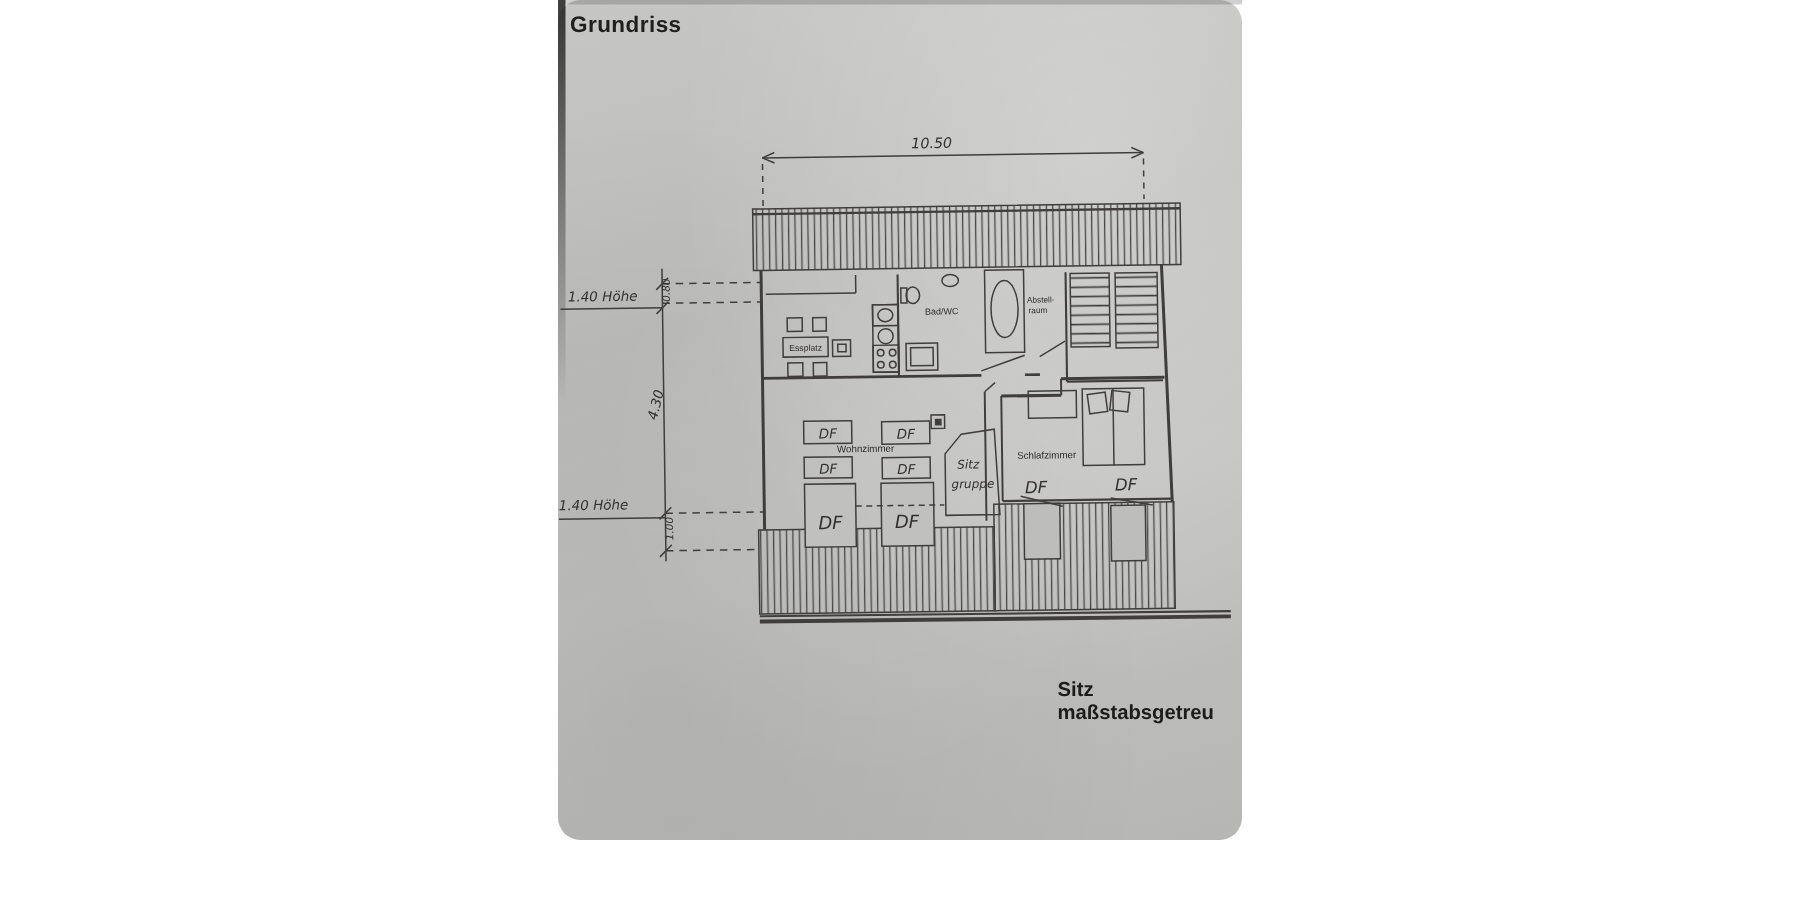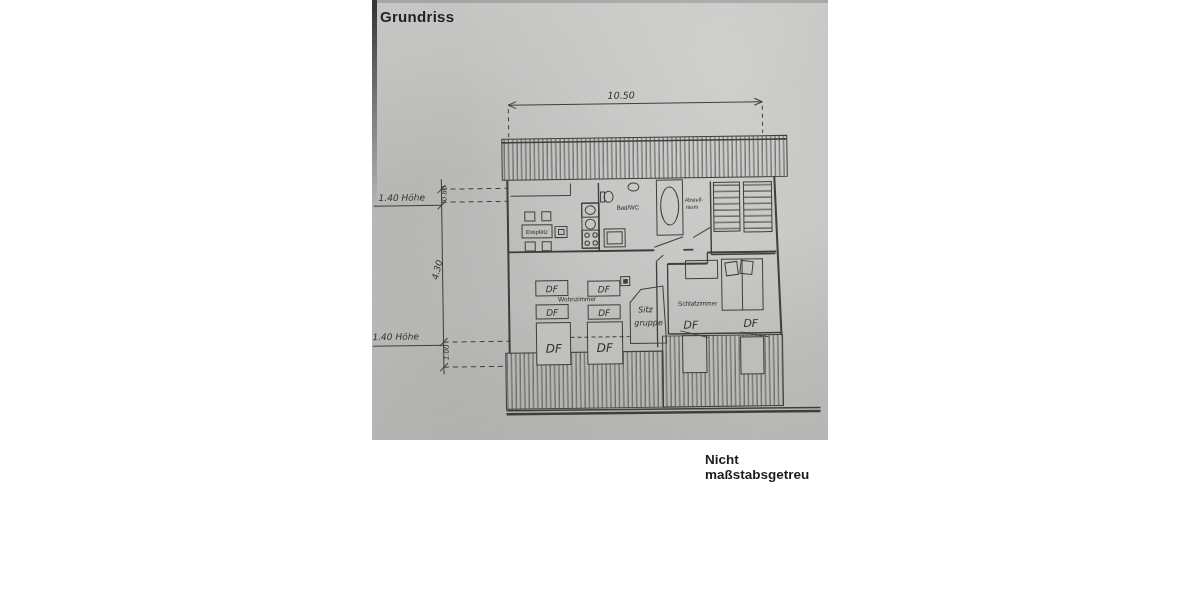--- a/index.html
+++ b/index.html
@@ -1,43 +1,43 @@
 <!DOCTYPE html>
 <html><head>
 <meta charset="utf-8">
 <style>
   html,body{margin:0;padding:0;background:#ffffff;}
   .canvas{position:relative;width:1200px;height:600px;background:#ffffff;overflow:hidden;
           font-family:"Liberation Sans",sans-serif;}
-  .photo{position:absolute;left:372px;top:0;width:456px;height:440px;
+  .photo{position:absolute;left:372px;top:0;width:456px;height:560px;
          background:
            radial-gradient(ellipse at 78% 18%, rgba(255,255,255,0.28), transparent 55%),
            radial-gradient(ellipse at 15% 85%, rgba(0,0,0,0.07), transparent 60%),
            radial-gradient(ellipse at 45% 55%, rgba(255,255,255,0.10), transparent 50%),
-           linear-gradient(165deg,#c6c6c4 0%,#bcbcba 35%,#c2c2c0 62%,#b6b6b4 100%);}
+           linear-gradient(165deg,#c6c6c4 0%,#bcbcba 35%,#c2c2c0 62%,#b6b6b4 100%); border-radius: 15px;}
   .edge-shadow{position:absolute;left:0;top:0;width:5px;height:48%;
          background:linear-gradient(to bottom, rgba(25,25,25,0.85), rgba(25,25,25,0));}
   .top-shade{position:absolute;left:0;top:0;width:100%;height:3px;background:rgba(70,70,70,0.25);}
   .title{position:absolute;left:8px;top:8px;font-size:15px;font-weight:bold;color:#1f1f1f;
          letter-spacing:0.3px;}
   .footnote{position:absolute;left:333px;top:452px;font-size:13.5px;font-weight:bold;color:#1c1c1c;}
   svg.plan{position:absolute;left:0;top:0;transform:rotate(-0.8deg);transform-origin:50% 50%;}
   text{fill:#2a2a28;}
   .lbl{font-family:"Liberation Sans",sans-serif;fill:#2e2d2b;}
   .hand{font-family:"DejaVu Sans",sans-serif;font-style:italic;fill:#32312e;}
 </style>
 </head>
 <body>
 
 <div class="canvas">
  <div class="photo">
   <div class="edge-shadow"></div>
   <div class="top-shade"></div>
   <div class="title">Grundriss</div>
-  <div class="footnote">Nicht maßstabsgetreu</div>
+  <div class="footnote">Sitz maßstabsgetreu</div>
 
   <svg class="plan" width="456" height="600" viewBox="0 0 456 600" stroke="#3f3e3c" fill="none" stroke-width="1">
     <defs>
       <pattern id="hatchV" width="4.3" height="6" patternUnits="userSpaceOnUse">
         <line x1="1" y1="0" x2="1" y2="6" stroke="#4a4a48" stroke-width="0.9"></line>
       </pattern>
       <pattern id="stepsH" width="30" height="6.2" patternUnits="userSpaceOnUse">
         <line x1="0" y1="1" x2="30" y2="1" stroke="#3c3c3a" stroke-width="1"></line>
       </pattern>
     </defs>

